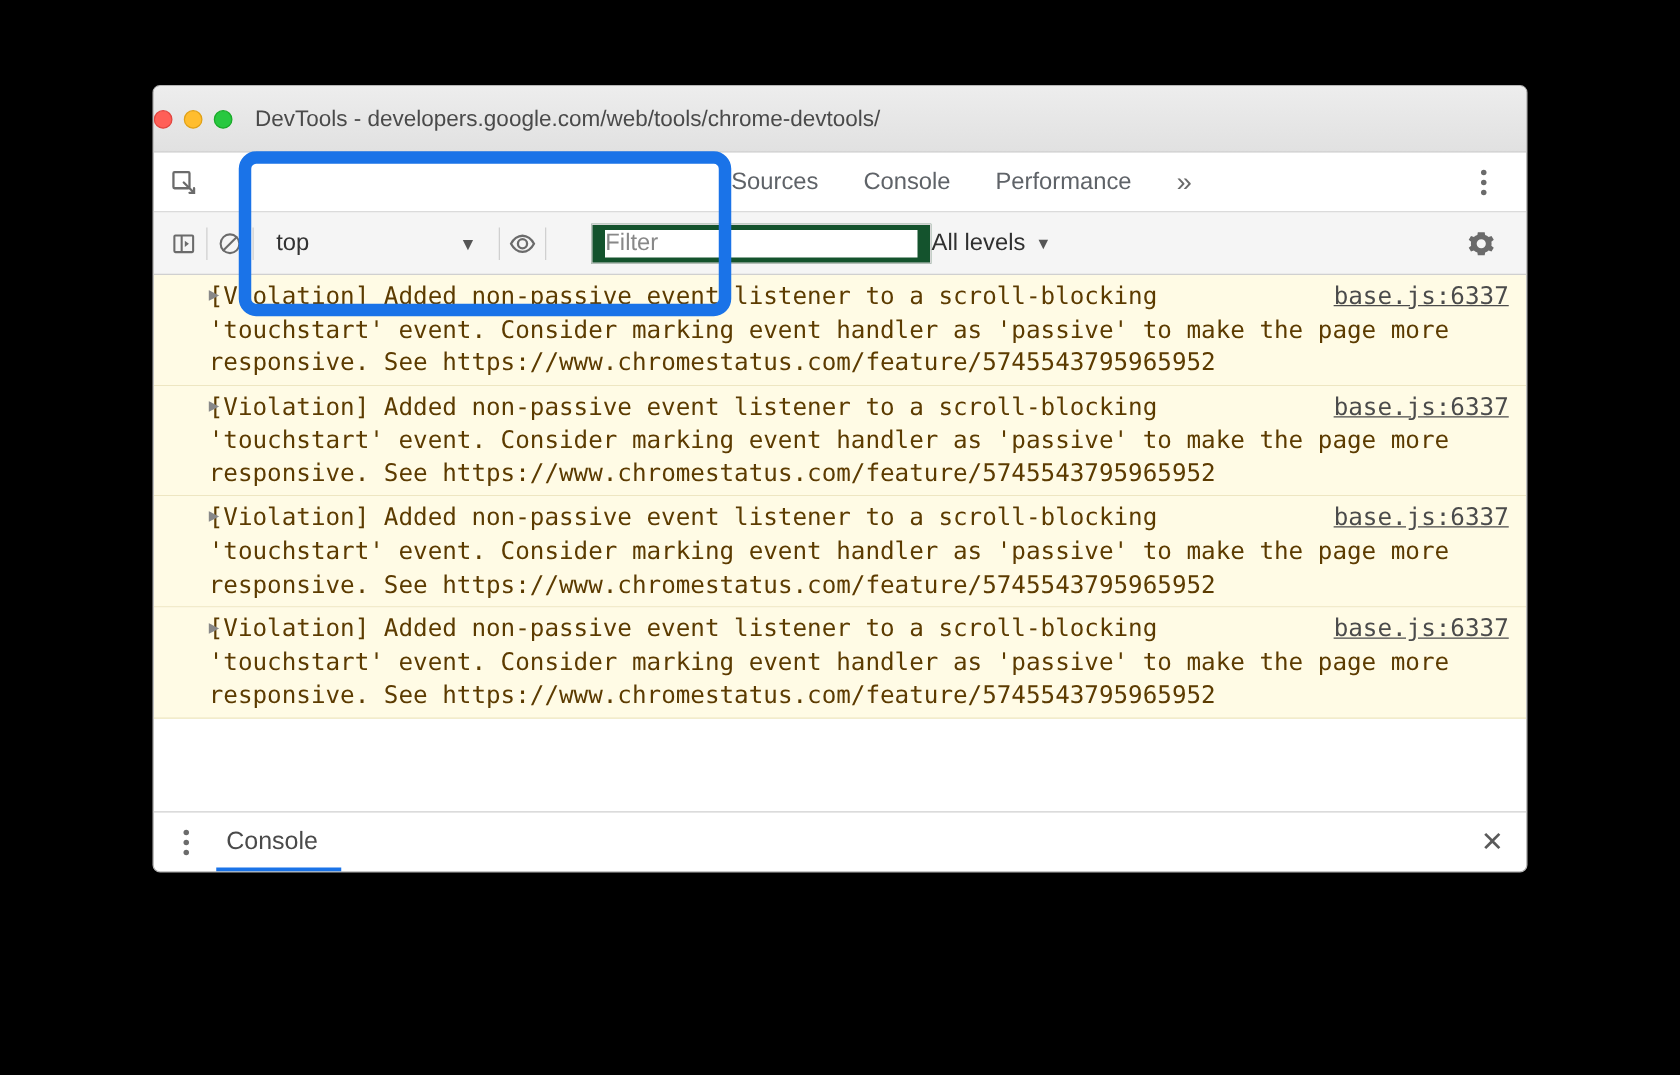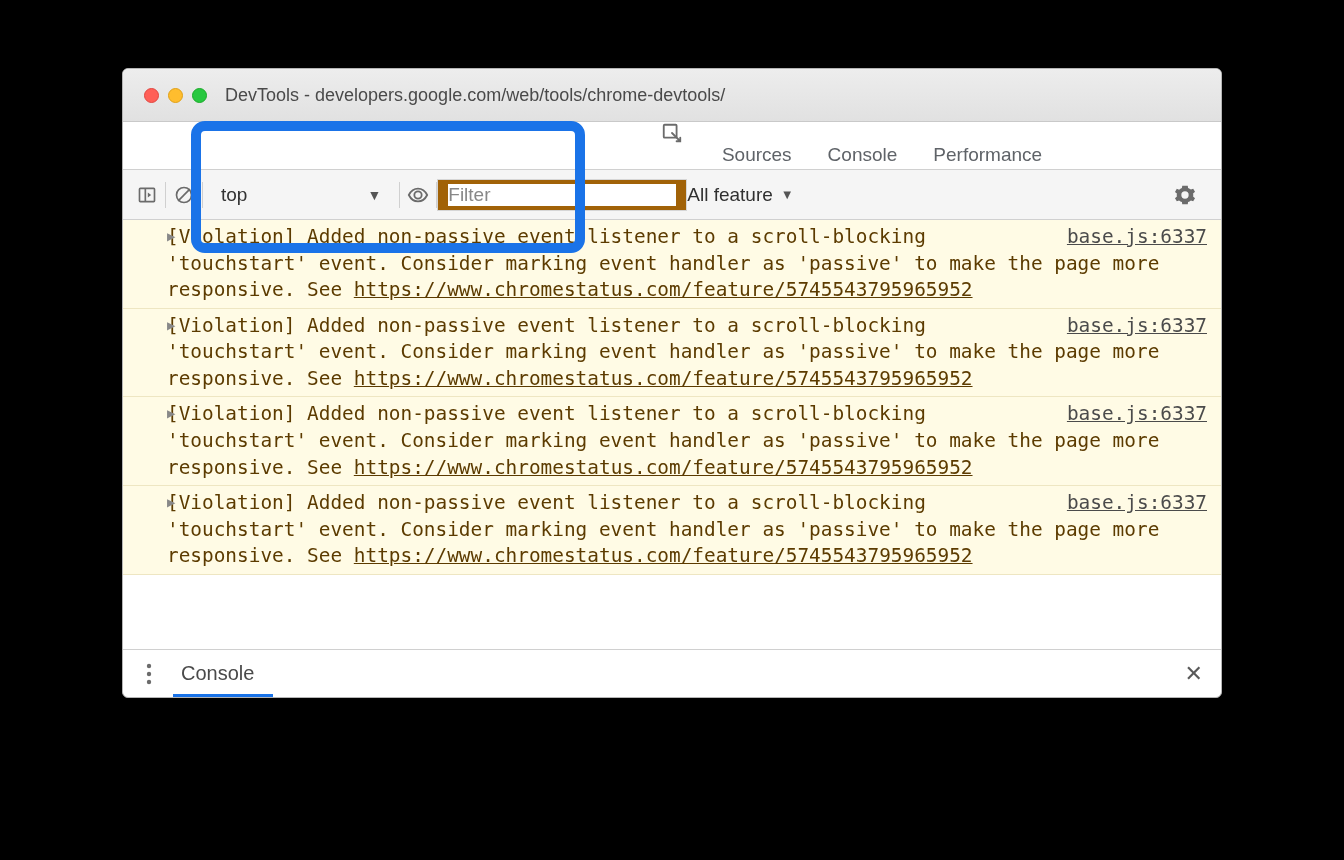--- a/index.html
+++ b/index.html
@@ -23,37 +23,36 @@
     overflow: hidden;
     display: flex;
     flex-direction: column;
   }
   .titlebar {
     height: 53px;
     background: linear-gradient(#ededed,#e1e1e1);
     border-bottom: 1px solid #c9c9c9;
     display: flex;
     align-items: center;
-    padding: 0 21px;
+    padding: 0 0;
   }
   .traffic { display:flex; gap:9px; margin-right: 18px; }
   .tl { width:15px; height:15px; border-radius:50%; }
   .tl.red { background:#ff5f57; border:1px solid #e24640;}
   .tl.yel { background:#ffbd2e; border:1px solid #e1a116;}
   .tl.grn { background:#28c840; border:1px solid #1aab29;}
   .title { font-size:18px; color:#4a4a4a; white-space:nowrap; }
   .tab-row {
     height: 48px;
     border-bottom: 1px solid #d0d0d0;
     display:flex;
     align-items:center;
     padding: 0 6px;
     font-size: 19px;
     color:#5a5a5a;
-    flex-direction:column;
   }
   .icon-btn {
     width:36px; height:34px;
     display:flex; align-items:center; justify-content:center;
     color:#6b6b6b;
   }
   .tabs { display:flex; gap:36px; margin-left: 420px; }
   .tab { color:#5f6368; cursor:default; }
   .chev { margin-left: 36px; font-size: 22px; color:#6a6a6a;}
   .more-v { margin-left: auto; margin-right: 10px;}
@@ -69,28 +68,28 @@
   }
   .sep { width:1px; height: 26px; background:#d0d0d0; }
   .ctx-sel {
     display:flex; align-items:center; gap:120px;
     padding: 0 18px;
     color:#333;
     position:relative;
   }
   .ctx-sel .tri { font-size:14px; color:#555;}
   .filter-box {
-    background:#a16207;
+    background:#14532d;
     border:1px solid #d6d6d6;
     height: 32px;
-    width: 250px;
+    width: 272px;
     padding: 0 10px;
     font-size: 19px;
     color:#888;
-    display:flex; align-items:center;
+    display:flex; align-items:center;margin-left:36px;
   }
   .filter-box input {
     border:none; outline:none; width:100%;
     font-size:19px; color:#333;
   }
   .filter-box input::placeholder { color:#888; }
   .levels { display:flex; align-items:center; gap:8px; color:#303030;}
   .levels .tri { font-size:13px; color:#555;}
   .gear { margin-left:auto; margin-right:12px;}
   .messages {
@@ -106,21 +105,20 @@
     padding: 4px 14px 4px 44px;
     position:relative;
     color:#5c3b00;
   }
   .msg .disc {
     position:absolute; left:44px; top:7px;
     font-size:14px; color:#888;
   }
   .msg-text { display:inline; }
   .msg a.inline-link {
-    text-decoration: underline;
     color: inherit;
   }
   .msg .src {
     float:right;
     text-decoration: underline;
     color:#4b4b4b;
     margin-left: 8px;
   }
   .drawer {
     height: 48px;
@@ -211,21 +209,21 @@
       <svg width="22" height="22" viewBox="0 0 24 24" fill="none" stroke="#6b6b6b" stroke-width="2">
         <circle cx="12" cy="12" r="4"></circle>
         <path d="M2 12c2-4 6-7 10-7s8 3 10 7c-2 4-6 7-10 7S4 16 2 12z"></path>
       </svg>
     </div>
     <div class="sep"></div>
     <div class="filter-box">
       <input placeholder="Filter" style="">
     </div>
     <div class="levels">
-      <span>All feature</span>
+      <span>All levels</span>
       <span class="tri">▼</span>
     </div>
     <div class="icon-btn gear">
       <svg width="22" height="22" viewBox="0 0 24 24" fill="#6b6b6b">
         <path d="M12 8a4 4 0 100 8 4 4 0 000-8zm9 4c0 .6-.06 1.2-.17 1.77l2.1 1.64-2 3.46-2.48-1a9 9 0 01-3.06 1.77L15 22h-6l-.4-2.36a9 9 0 01-3.06-1.77l-2.48 1-2-3.46 2.1-1.64A9 9 0 013 12c0-.6.06-1.2.17-1.77L1.07 8.6l2-3.46 2.48 1A9 9 0 018.6 4.36L9 2h6l.4 2.36a9 9 0 013.06 1.77l2.48-1 2 3.46-2.1 1.64c.11.57.17 1.17.17 1.77z"></path>
       </svg>
     </div>
   </div>
 
   <div class="messages">

